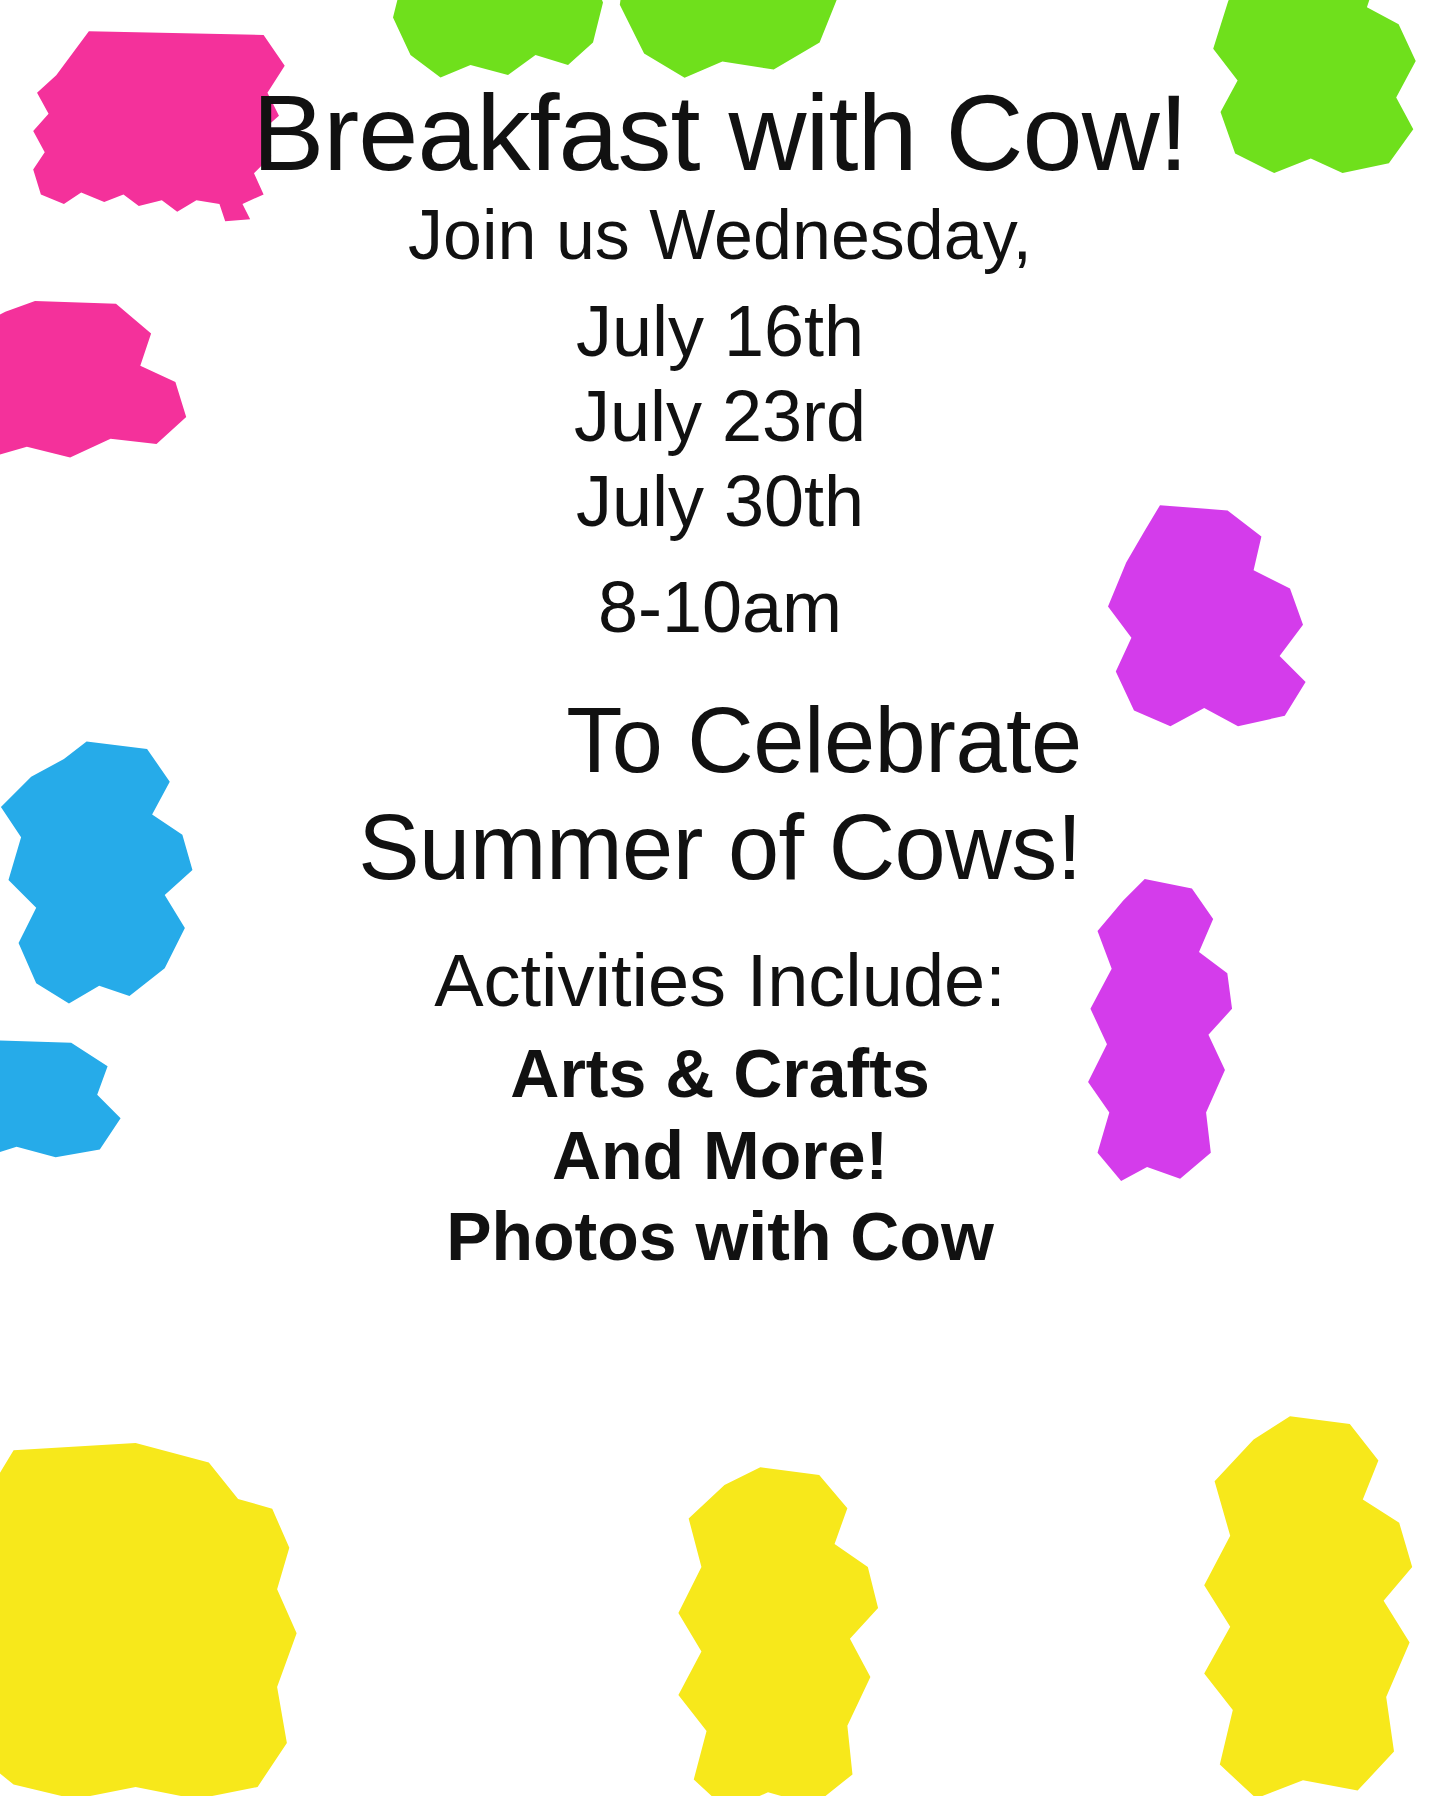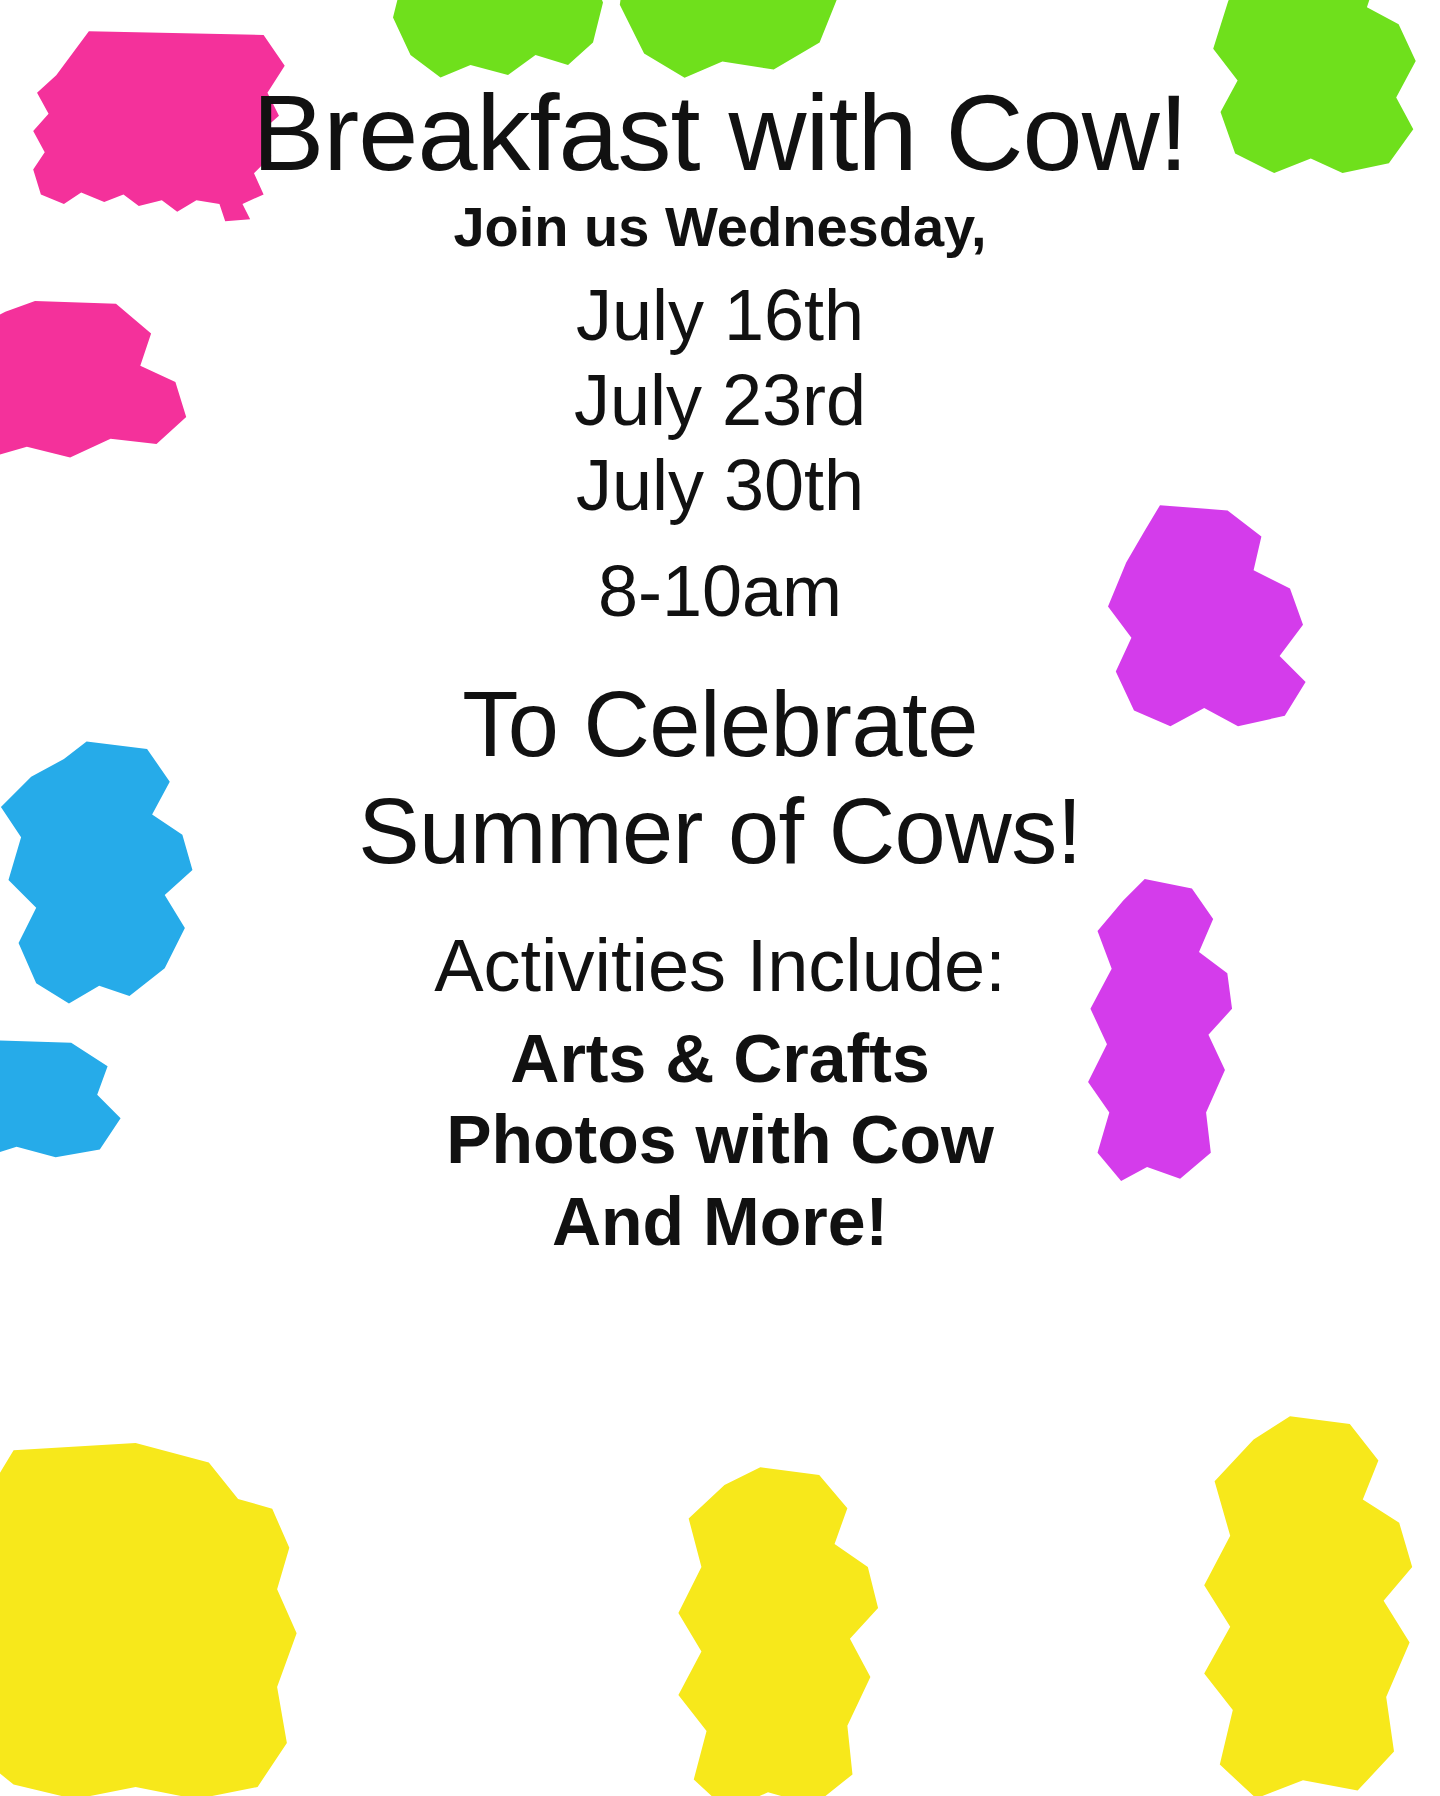--- a/index.html
+++ b/index.html
@@ -48,23 +48,23 @@
   .headline {
     font-size: 108px;
     line-height: 1.06;
     font-weight: 400;
     letter-spacing: -1px;
     margin: 0 0 6px 0;
     white-space: nowrap;
   }
 
   .subhead {
-    font-size: 56px;
+    font-size: 70px;
     line-height: 1.12;
-    font-weight: 700;
+    font-weight: 400;
     margin: 0 0 4px 0;
     white-space: nowrap;
   }
 
   .dates {
     margin: 10px 0 0 0;
     padding: 0;
     list-style: none;
   }
   .dates li {
@@ -83,20 +83,21 @@
 
   .celebrate {
     margin: 40px 0 0 0;
   }
   .celebrate .cline {
     font-size: 92px;
     line-height: 1.16;
     font-weight: 400;
     letter-spacing: -0.5px;
     white-space: nowrap;
+    text-align: right;
   }
 
   .activities-heading {
     font-size: 74px;
     line-height: 1.12;
     margin: 40px 0 0 0;
     white-space: nowrap;
   }
 
   .activities {
@@ -179,18 +180,18 @@
 
     <div class="celebrate">
       <div class="cline">To Celebrate</div>
       <div class="cline">Summer of Cows!</div>
     </div>
 
     <p class="activities-heading">Activities Include:</p>
 
     <ul class="activities">
       <li>Arts &amp; Crafts</li>
+      <li>And More!</li>
       <li>Photos with Cow</li>
-      <li>And More!</li>
     </ul>
 
   </div>
 </div>
 
 </body></html>

